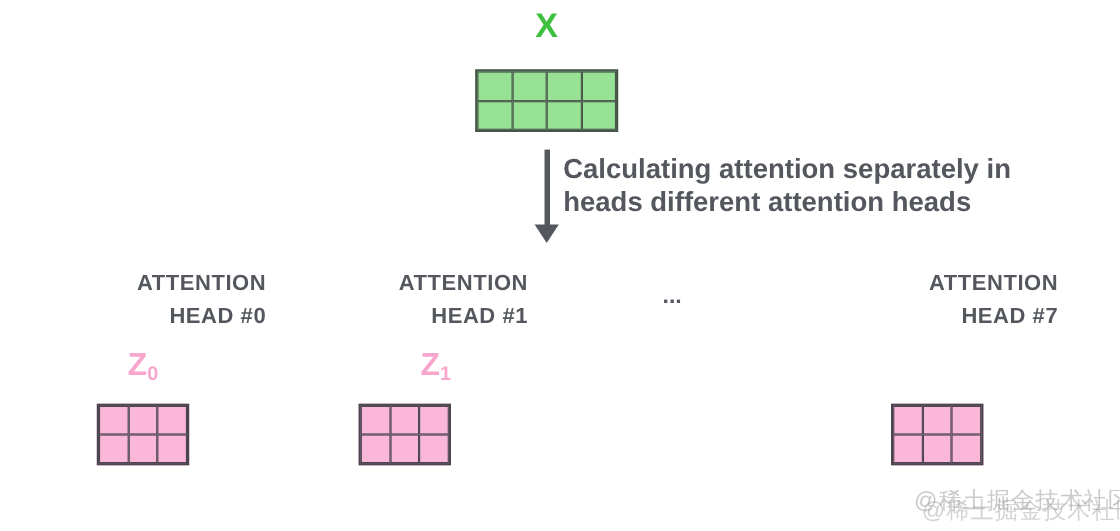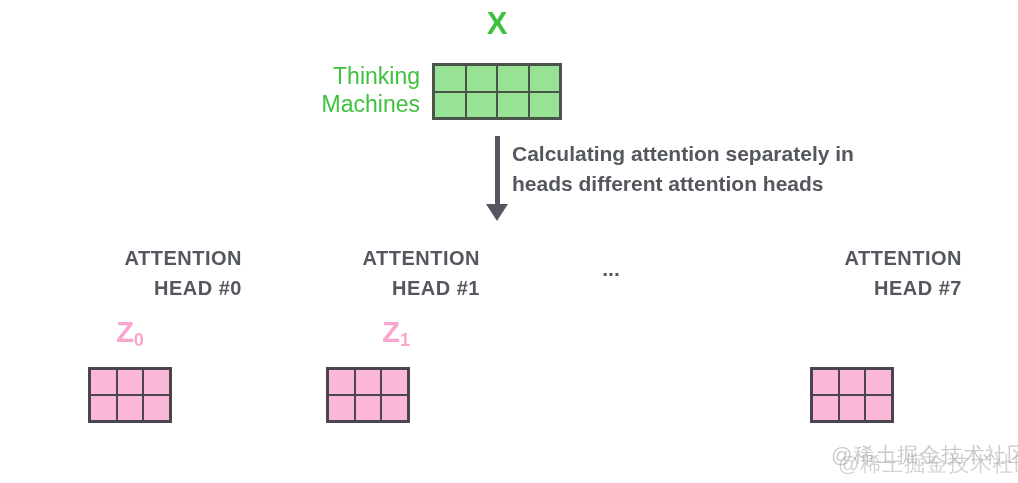--- a/index.html
+++ b/index.html
@@ -48,21 +48,21 @@
   
   .arrow-shaft{left:495px;top:136px;width:5px;height:70px;background:var(--dark);}
   .arrow-head{
     left:486px;top:204px;width:0;height:0;
     border-left:11px solid transparent;
     border-right:11px solid transparent;
     border-top:17px solid var(--dark);
   }
   .arrow-caption{
     left:512px;top:139px;width:420px;
-    font-size:21px;font-weight:bold;line-height:30px;
+    font-size:25px;font-weight:bold;line-height:30px;
     color:var(--dark);
   }
 
   
   .head-title{
     top:243px;width:220px;
     text-align:right;
     font-size:20px;font-weight:bold;line-height:30px;
     letter-spacing:0.5px;
     color:var(--dark);
@@ -103,24 +103,20 @@
   .wm1{left:831px;top:441px;}
   .wm2{left:838px;top:450px;color:rgba(158,158,158,0.45);}
 </style>
 </head>
 <body>
 
 <div class="canvas">
 
   <div class="abs x-label">X</div>
 
-  <div class="abs row-labels">
-    <div>Thinking</div>
-    <div>Machines</div>
-  </div>
 
   <div class="abs matrix x-matrix" style="grid-template-columns: repeat(4, 1fr); grid-template-rows: repeat(2, 1fr);">
       <div class="cell"></div>
       <div class="cell"></div>
       <div class="cell"></div>
       <div class="cell"></div>
       <div class="cell"></div>
       <div class="cell"></div>
       <div class="cell"></div>
       <div class="cell"></div>

